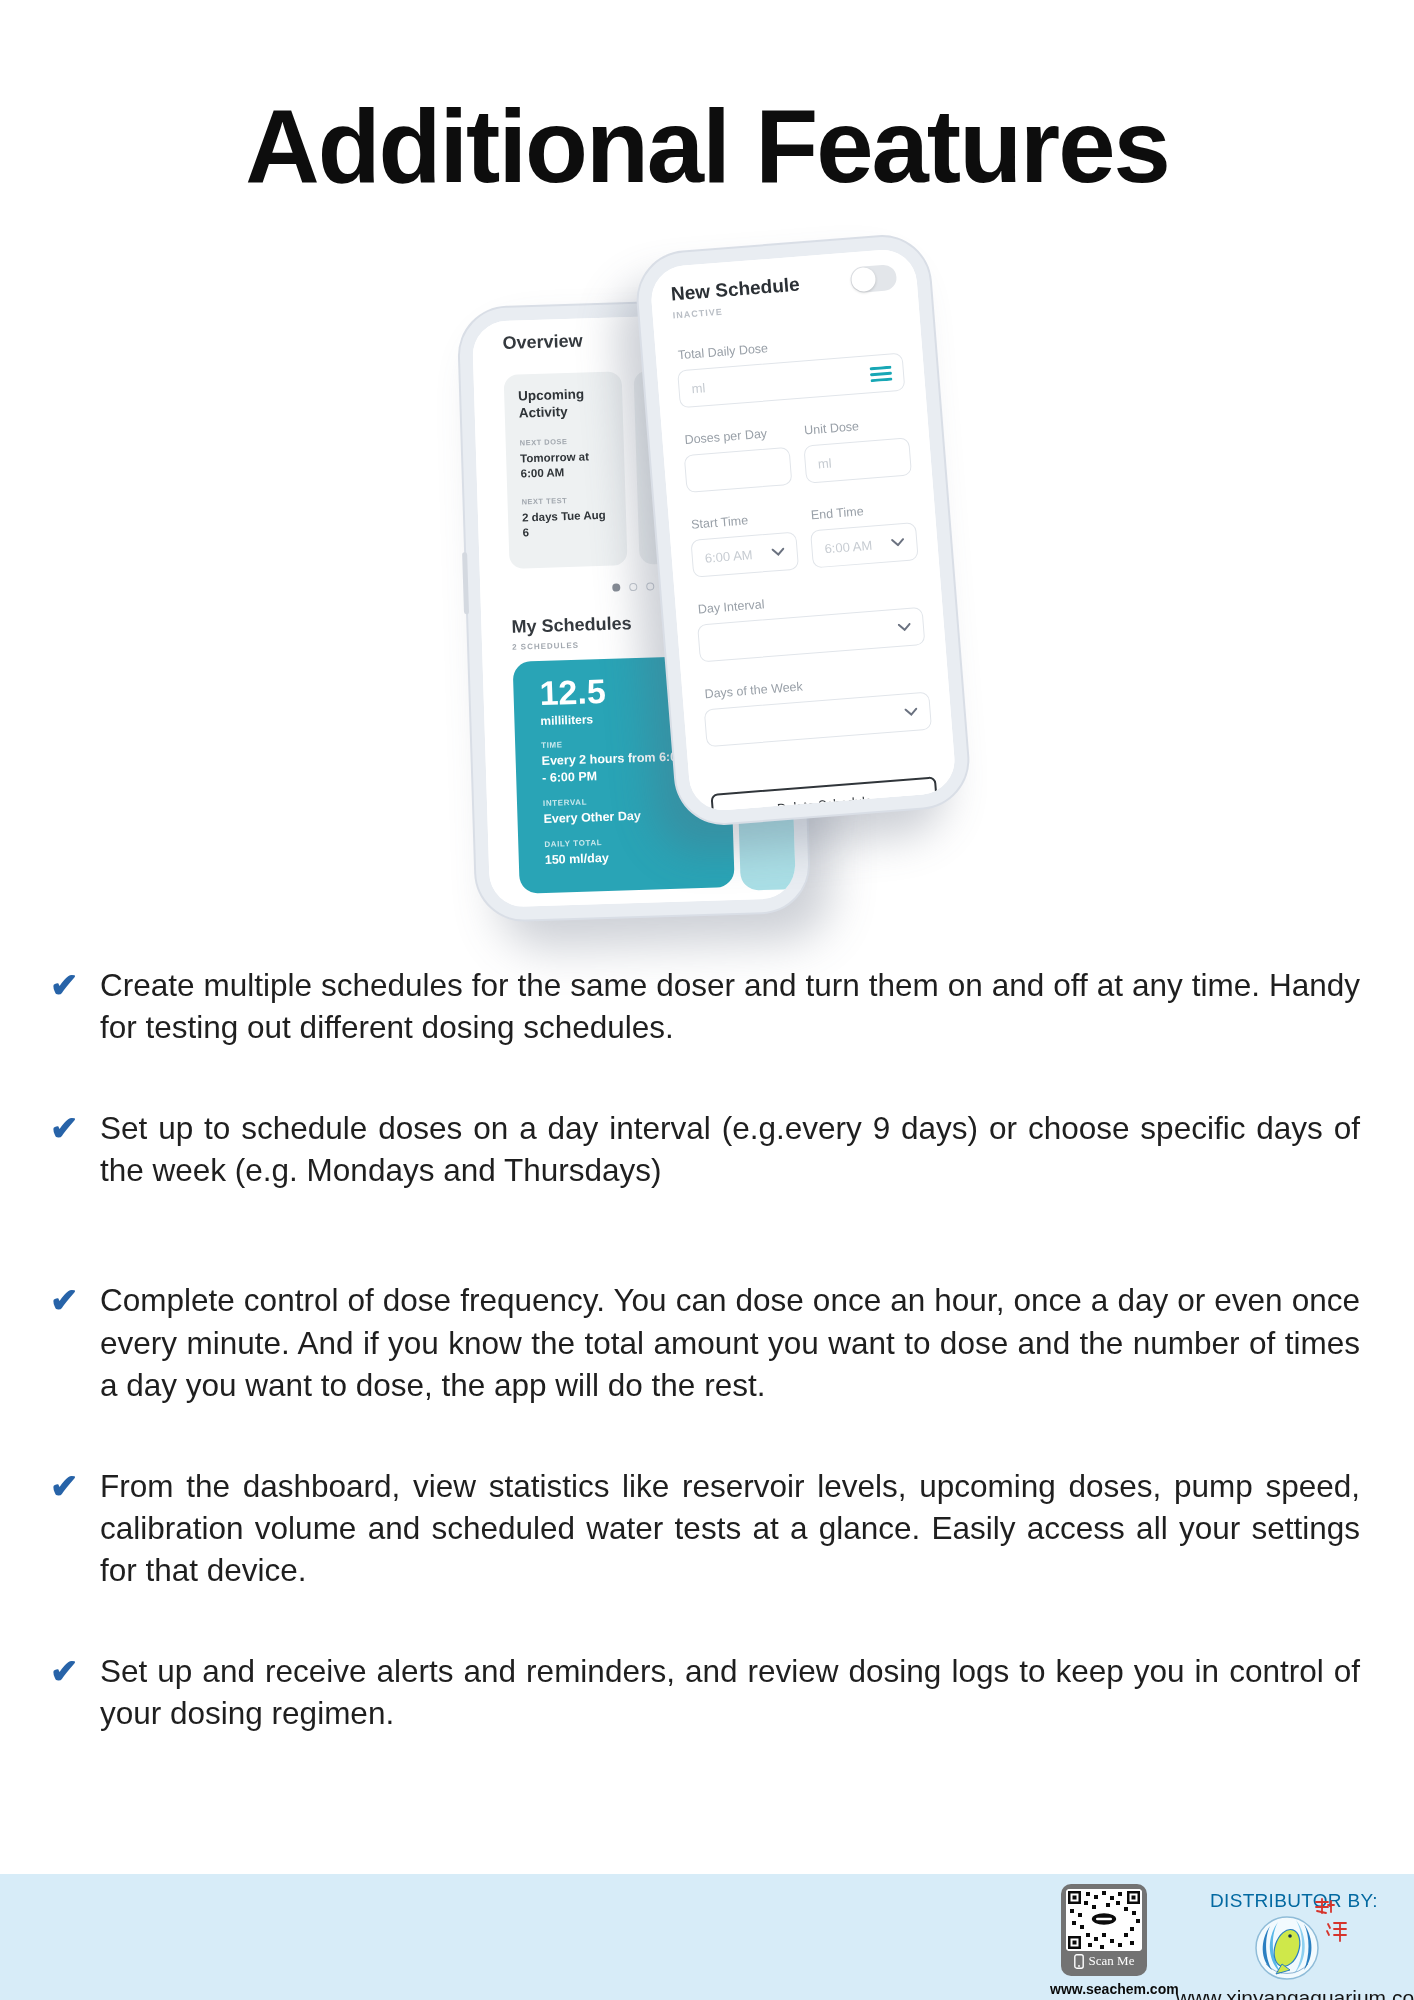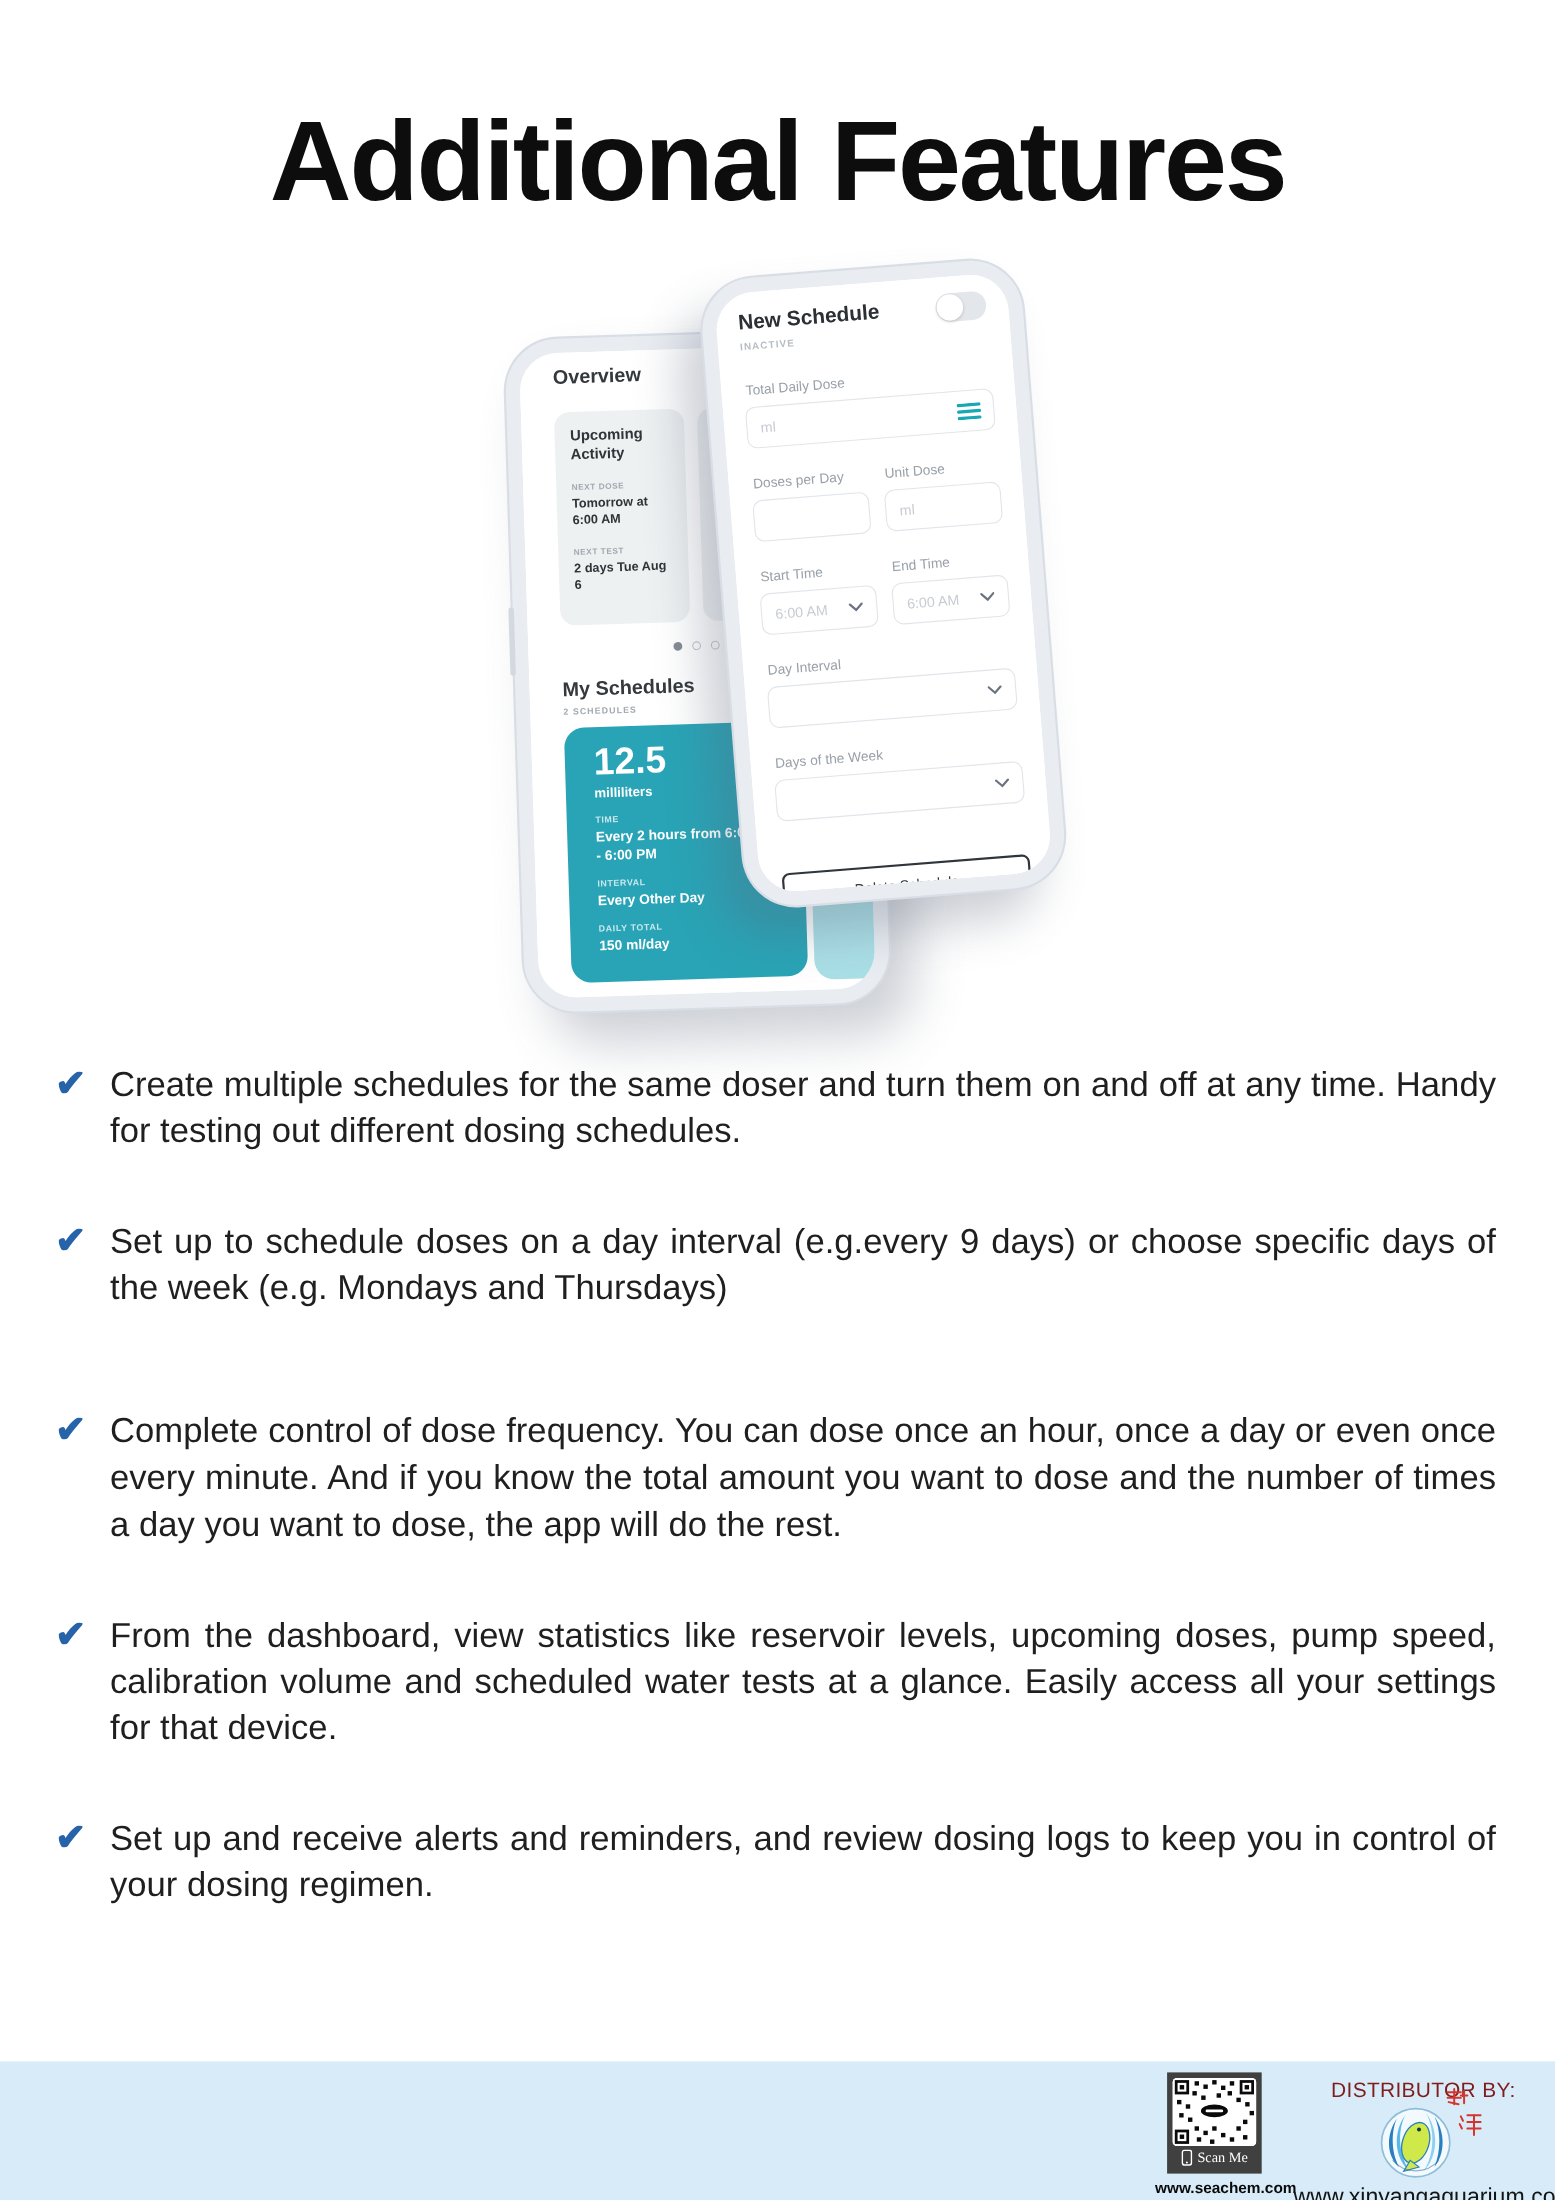--- a/index.html
+++ b/index.html
@@ -99,27 +99,27 @@
   .features { position:absolute; left:50px; top:948px; width:1312px; list-style:none; }
   .feature-item { display:flex; align-items:flex-start; gap:14px; }
   .feature-item + .feature-item { margin-top:58px; }
   .feature-item:nth-child(3) { margin-top:88px; }
   .check-icon { flex:none; width:36px; font-size:34px; line-height:42px; color:#2763a8; font-weight:700; }
   .feature-text { font-size:31.5px; line-height:1.345; color:#1f1f1f; text-align:justify; width:1260px; }
 
   
   .footer-band { position:absolute; left:0; top:1858px; width:1414px; height:142px; }
   .qr-unit { position:absolute; left:1050px; top:10px; width:108px; text-align:center; }
-  .qr-box { margin:0 auto; width:86px; background:#404040; border-radius:0; padding:5px; }
+  .qr-box { margin:0 auto; width:86px; background:#737373; border-radius:10px; padding:5px; }
   .qr-white { background:#ffffff; border-radius:4px; display:block; }
   .scan-bar { height:20px; display:flex; align-items:center; justify-content:center; gap:5px; }
   .scan-label { color:#ffffff; font-family:"Liberation Serif", serif; font-size:13px; }
   .seachem-url { margin-top:5px; font-size:14px; font-weight:700; color:#0a0a0a; }
   .dist-unit { position:absolute; left:1176px; top:8px; width:236px; height:132px; }
-  .dist-label { position:absolute; top:8px; left:0; width:100%; text-align:center; font-size:19px; color:#7f1d1d; letter-spacing:.3px; }
+  .dist-label { position:absolute; top:8px; left:0; width:100%; text-align:center; font-size:19px; color:#0369a1; letter-spacing:.3px; }
   .xy-logo { position:absolute; left:76px; top:30px; }
   .logo-chars { position:absolute; left:138px; top:16px; }
   .dist-url { position:absolute; top:104px; left:0; width:100%; text-align:center; font-size:21px; color:#141414; }
 </style>
 </head>
 <body>
 
 <div class="page">
 
   <h1 class="main-title">Additional Features</h1>

